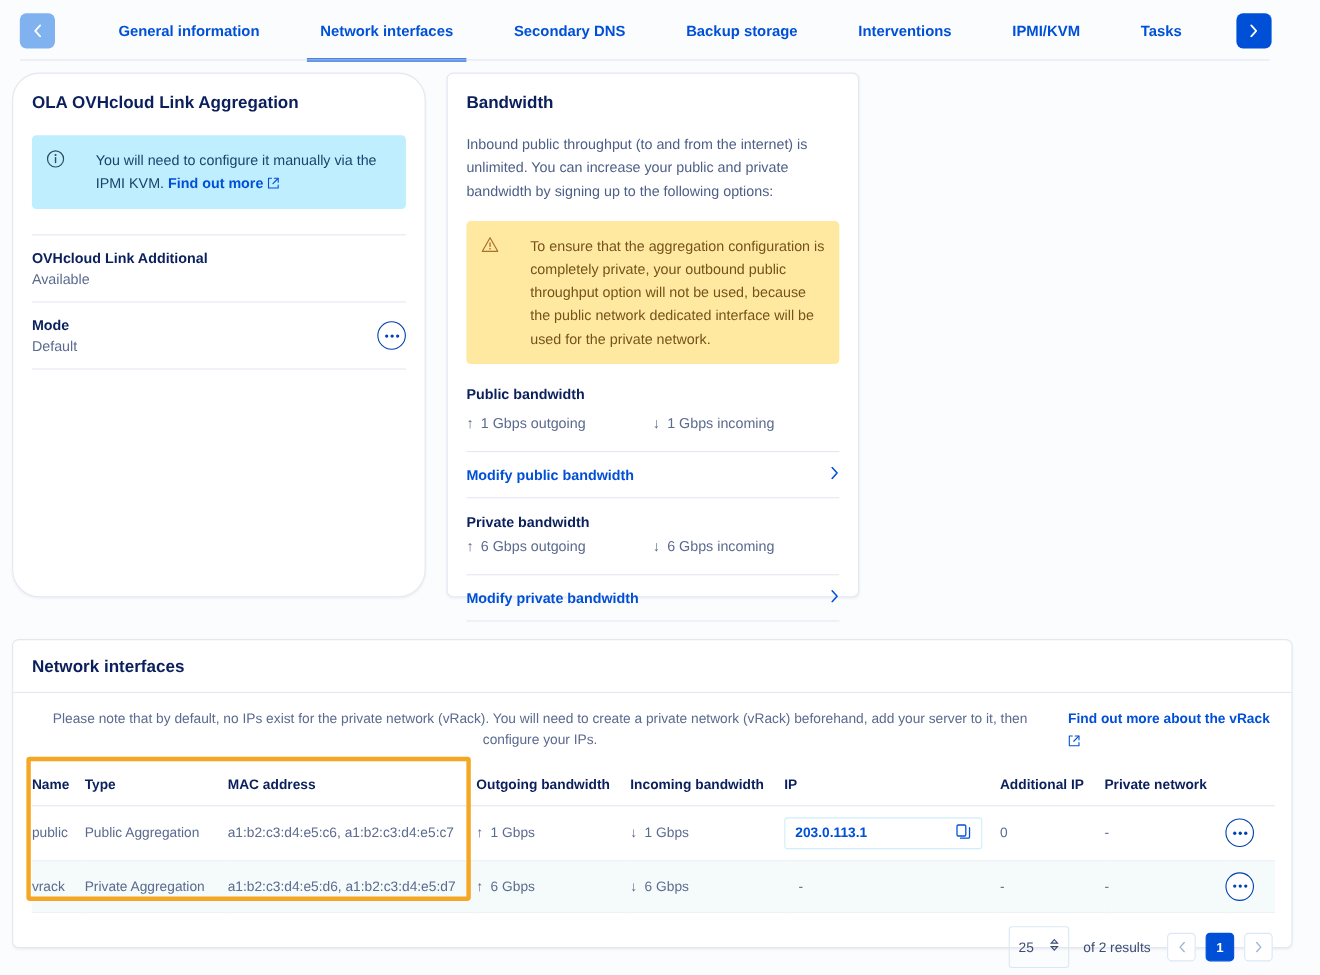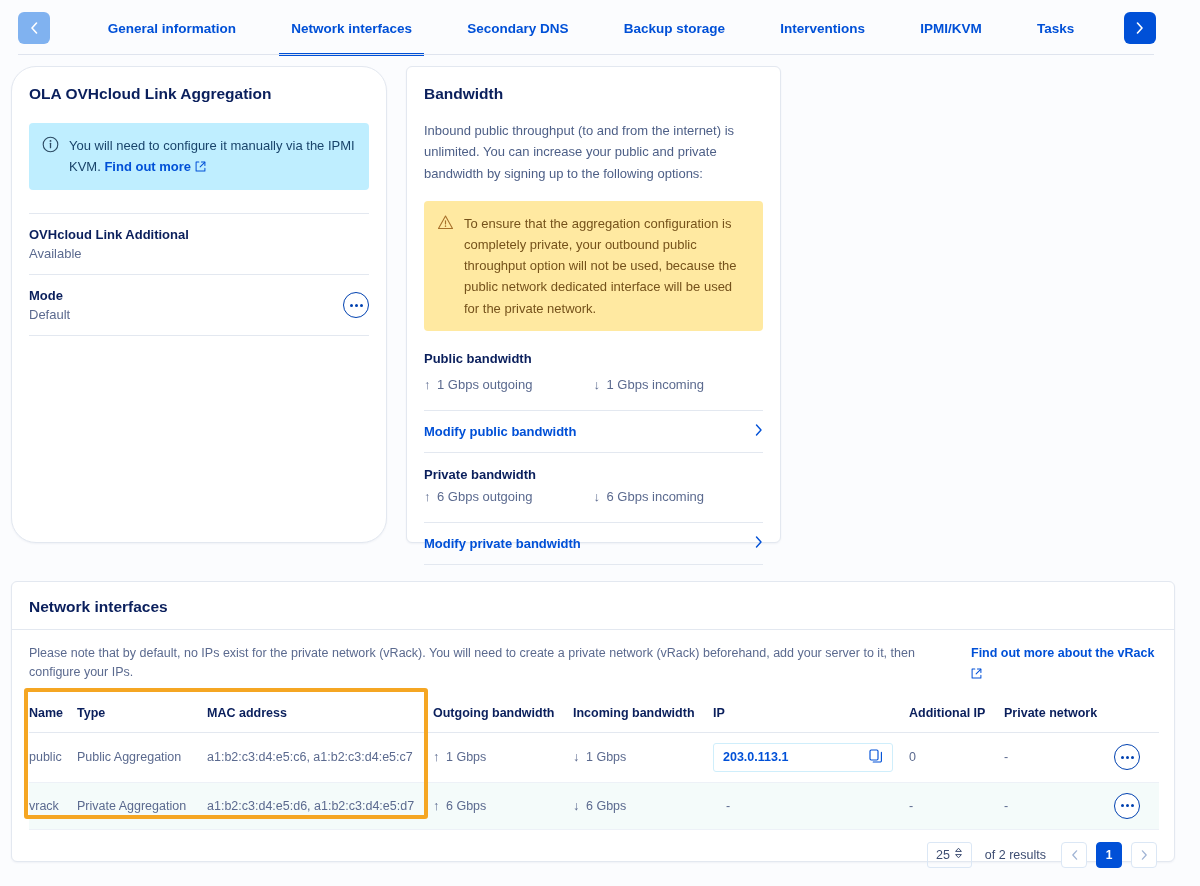--- a/index.html
+++ b/index.html
@@ -53,21 +53,21 @@
   .card-title { font-size: 15.5px; font-weight: 700; color: #0a1f5c; }
 
   #ola-card  { left: 11px;  top: 66px; width: 376px; height: 477px; border-radius: 25px; }
   #bw-card   { left: 406px; top: 66px; width: 375px; height: 477px; }
   #ni-card   { left: 11px;  top: 581px; width: 1164px; height: 281px; }
 
   .card-pad { padding: 18px 17px 0 17px; }
 
   
   .banner {
-    display: flex; gap: 10px; border-radius: 4px; padding: 12px 13px;
+    display: flex; gap: 28px; border-radius: 4px; padding: 12px 13px;
     font-size: 13px; line-height: 1.62;
   }
   .banner.info { background: #bfeeff; color: #19446b; }
   .banner.warn { background: #ffe9a1; color: #75521b; }
   .banner .bicon { flex: 0 0 auto; margin-top: 1px; }
   .link {
     color: #0050d7; font-weight: 700; text-decoration: none; cursor: pointer;
   }
   .ext { display: inline-block; margin-left: 4px; vertical-align: -1px; }
 
@@ -97,21 +97,21 @@
     padding: 13px 0;
   }
   .chev { color: #0050d7; font-size: 13px; }
 
   
   #ni-card .title-wrap { padding: 16px 17px 13px 17px; }
   .ni-desc {
     display: flex; gap: 18px; padding: 14px 17px 12px 17px;
     font-size: 12.5px; line-height: 1.55; color: #5b6a8f;
   }
-  .ni-desc .txt { flex: 1 1 auto; max-width: 930px; }
+  .ni-desc .txt { flex: 1 1 auto; max-width: 930px; text-align: center; }
   .ni-desc .lnk { flex: 0 0 auto; width: 186px; text-align: left; }
 
   table.nit { width: 100%; border-collapse: collapse; table-layout: fixed; }
   table.nit th {
     font-size: 12.5px; font-weight: 700; color: #0a1f5c; text-align: left;
     padding: 8px 0 12px 0; border-bottom: 1px solid #e3e8f0;
   }
   table.nit td {
     font-size: 12.5px; color: #5b6a8f; padding: 10px 0;
     border-bottom: 1px solid #edf1f7; vertical-align: middle;
@@ -124,23 +124,23 @@
     border: 1px solid #cfeefb; background: #fff; border-radius: 3px;
     width: 180px; height: 29px; padding: 0 9px;
     font-size: 12.5px; font-weight: 700; color: #0050d7; cursor: pointer; gap: 24px;
   }
 
   .tfoot {
     display: flex; align-items: center; justify-content: flex-end; gap: 9px;
     padding: 12px 17px 0 17px;
   }
   .perpage {
-    display: flex; align-items: center; gap: 4px;
+    display: flex; align-items: center; gap: 14px;
     border: 1px solid #dbe7f5; border-radius: 3px;
-    height: 26px; padding: 0 8px; font-size: 12.5px; color: #3d4d72;
+    height: 38px; padding: 0 8px; font-size: 12.5px; color: #3d4d72;
     cursor: pointer;
   }
   .of-results { font-size: 12.5px; color: #3d4d72; margin-left: 4px; margin-right: 6px; }
   .pg {
     width: 26px; height: 26px; border-radius: 4px; border: 1px solid #dbe7f5;
     display: flex; align-items: center; justify-content: center;
     font-size: 12px; color: #9fb3d4; cursor: pointer; background: #fff;
   }
   .pg.current { background: #0050d7; border-color: #0050d7; color: #fff; font-weight: 700; }
 

